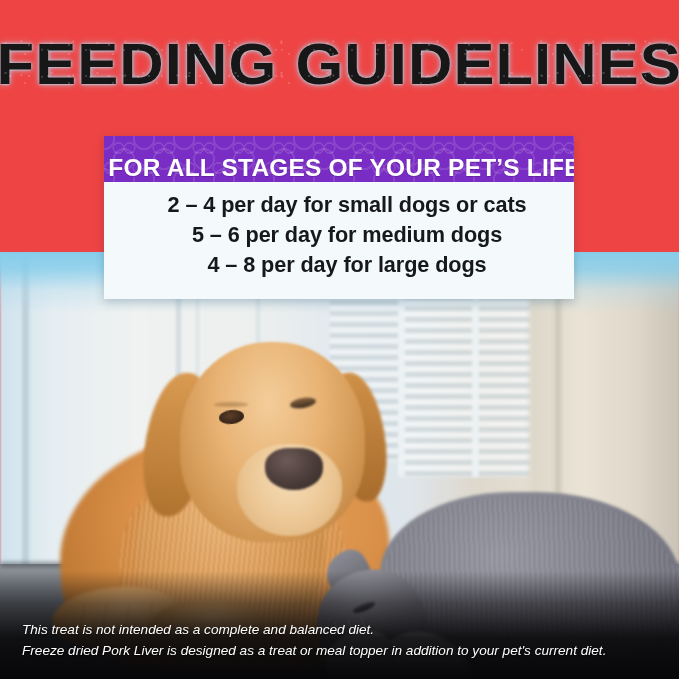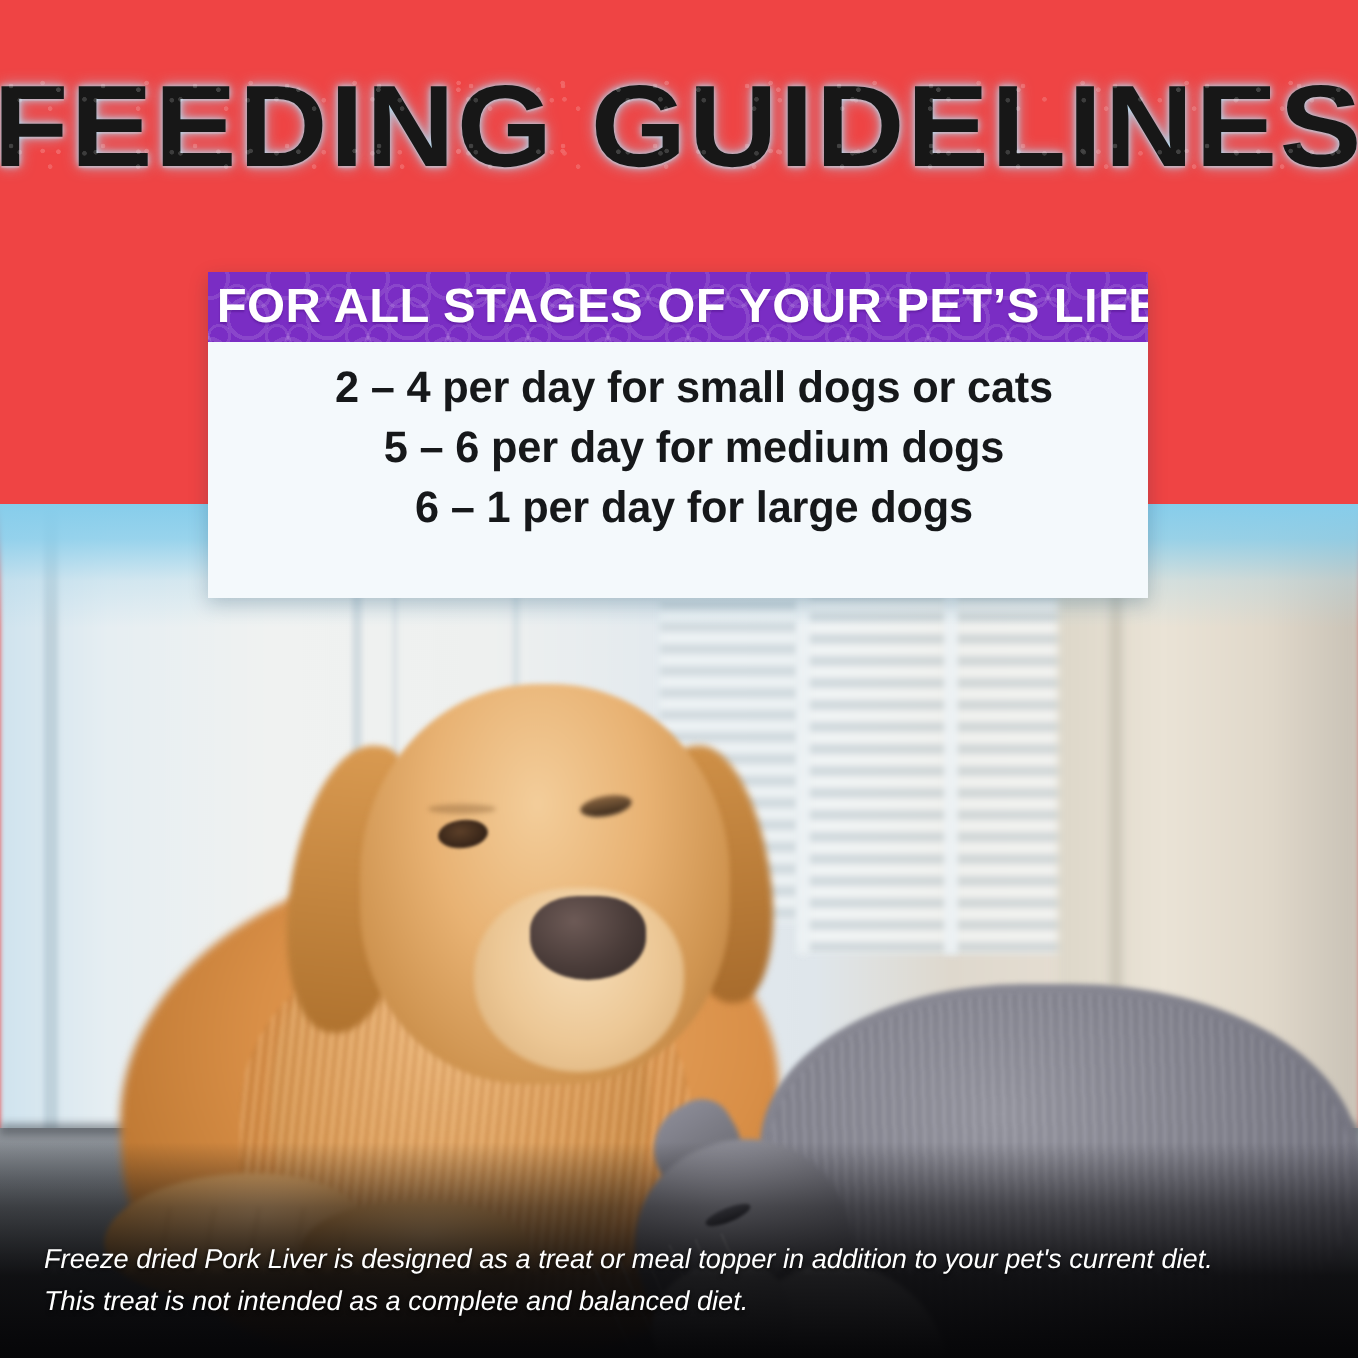--- a/index.html
+++ b/index.html
@@ -259,22 +259,22 @@
   }
 
   
   .card{
     position:absolute;left:104px;top:136px;width:470px;height:163px;
     background:#f4f9fc;
     box-shadow:0 3px 9px rgba(0,40,70,.22);
     z-index:50;
   }
   .banner{
-    position:relative;height:35px;background:#7a2dc4;overflow:hidden;
-    display:flex;align-items:center;justify-content:center;padding-left:12px;
+    position:relative;height:46px;background:#7a2dc4;overflow:hidden;
+    display:flex;align-items:flex-end;justify-content:center;padding-left:12px;
   }
   .banner-pattern{
     position:absolute;inset:0;
     background-image:
       radial-gradient(circle at 50% 58%, transparent 0 9px, rgba(255,255,255,.13) 9px 11px, transparent 11px),
       radial-gradient(circle at 36% 30%, transparent 0 4.5px, rgba(255,255,255,.13) 4.5px 6px, transparent 6px),
       radial-gradient(circle at 64% 30%, transparent 0 4.5px, rgba(255,255,255,.13) 4.5px 6px, transparent 6px);
     background-size:40px 40px,40px 40px,40px 40px;
     background-position:0 0,0 0,0 0;
     opacity:.95;
@@ -378,23 +378,23 @@
       <span class="banner-text">FOR ALL STAGES OF YOUR PET’S LIFE</span>
     </div>
     <div class="card-body">
       <div class="feed-line">
         <span class="feed-range">2 – 4</span><span>per day for small dogs or cats</span>
       </div>
       <div class="feed-line">
         <span class="feed-range">5 – 6</span><span>per day for medium dogs</span>
       </div>
       <div class="feed-line">
-        <span class="feed-range">6 – 1</span><span>per day for large dogs</span>
+        <span class="feed-range">4 – 8</span><span>per day for large dogs</span>
       </div>
     </div>
   </div>
 
   <div class="legal">
+    <div>This treat is not intended as a complete and balanced diet.</div>
     <div>Freeze dried Pork Liver is designed as a treat or meal topper in addition to your pet's current diet.</div>
-    <div>This treat is not intended as a complete and balanced diet.</div>
   </div>
 
 </div>
 
 </body></html>

